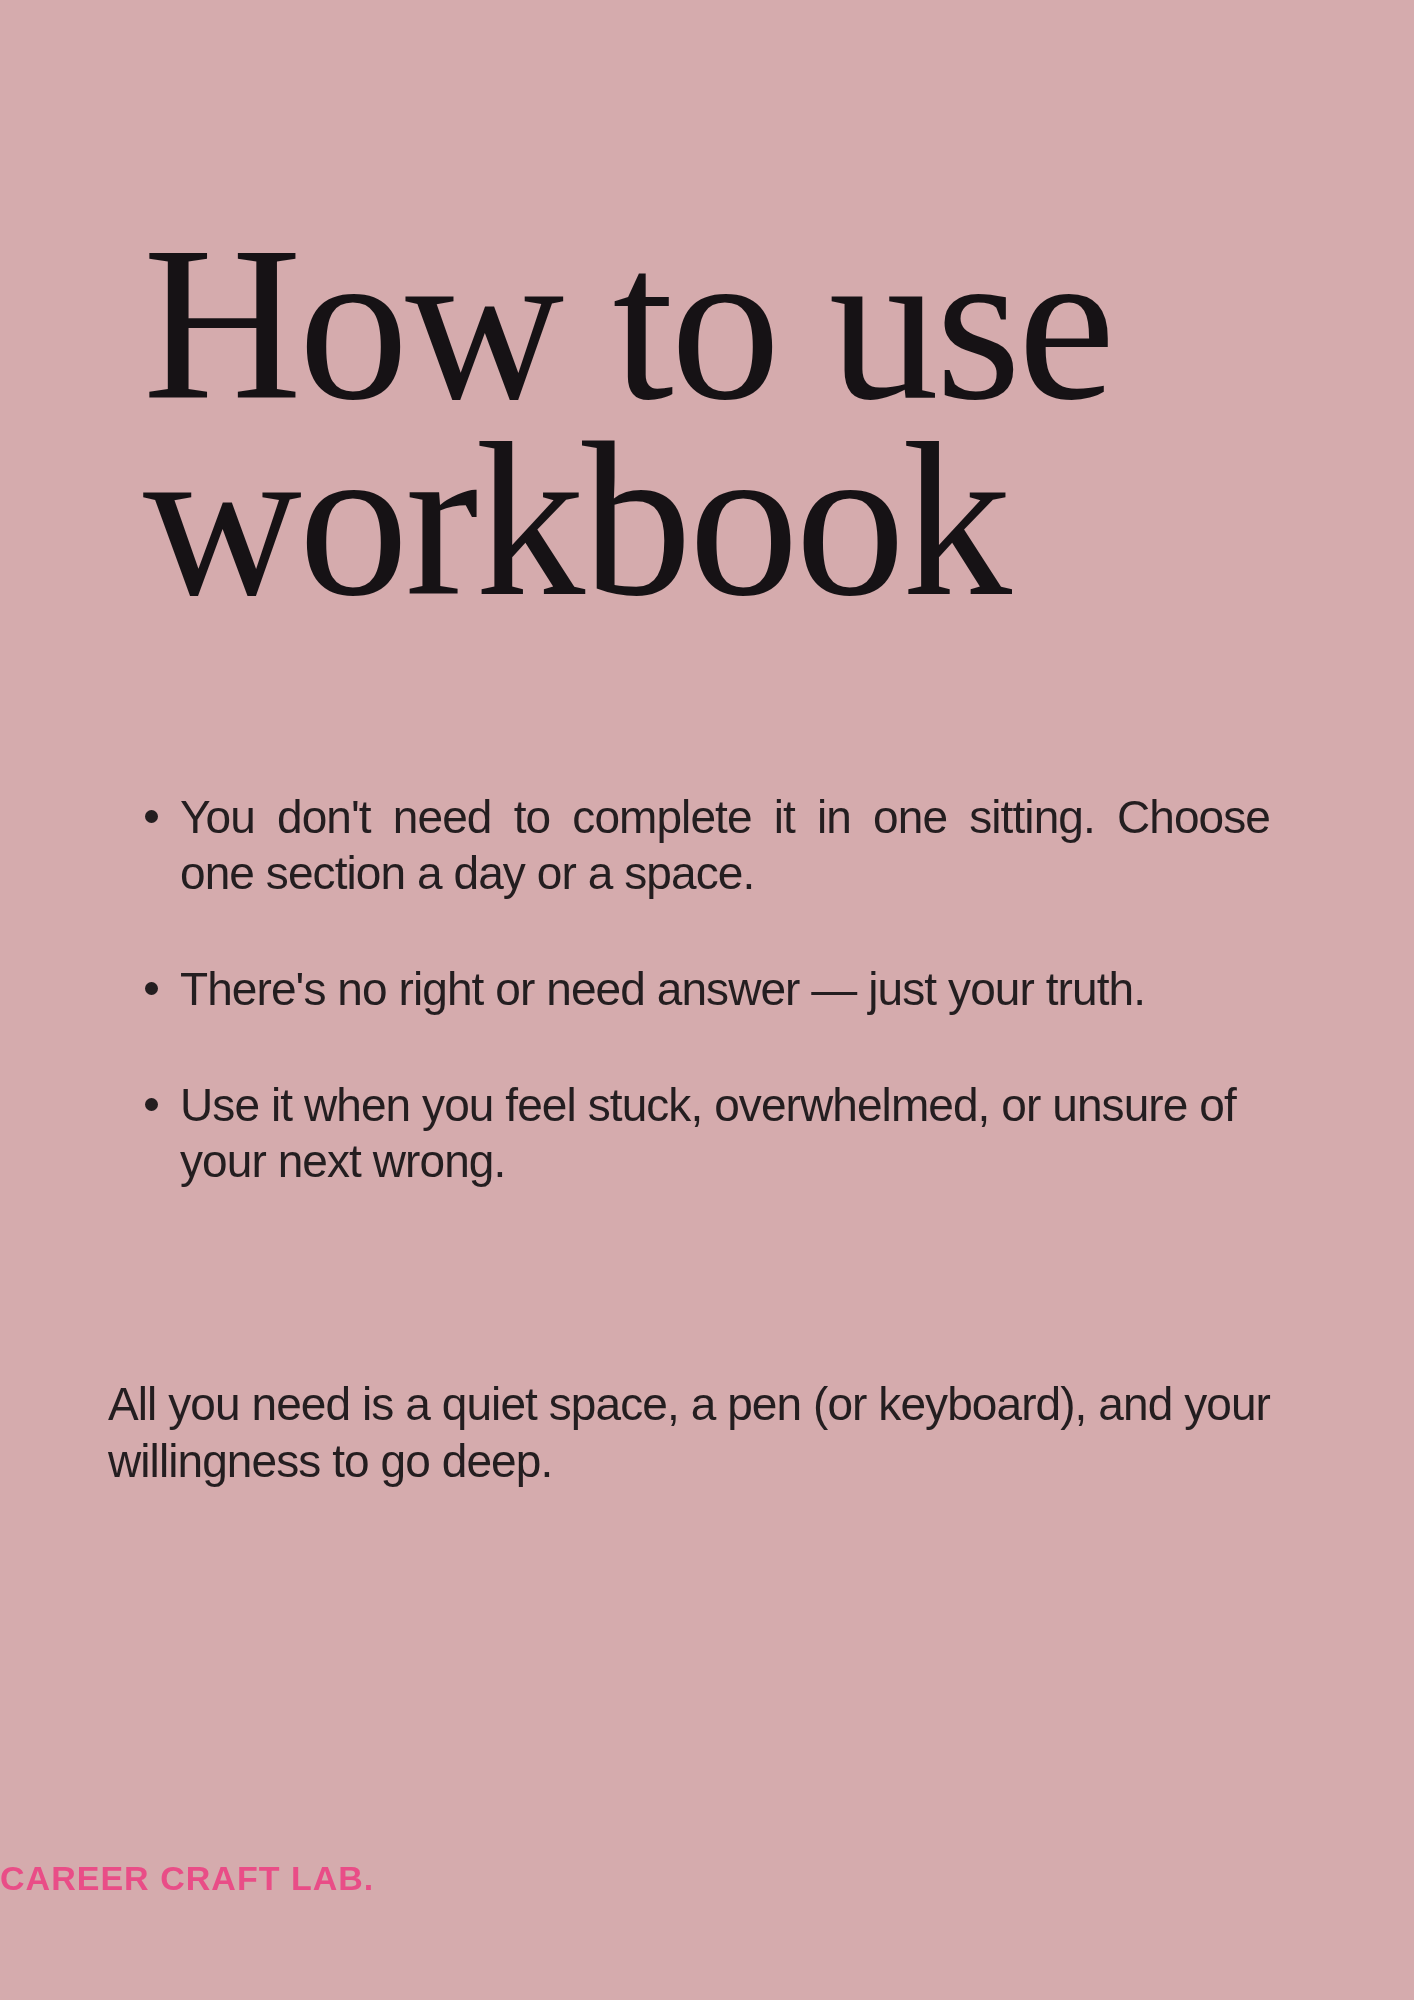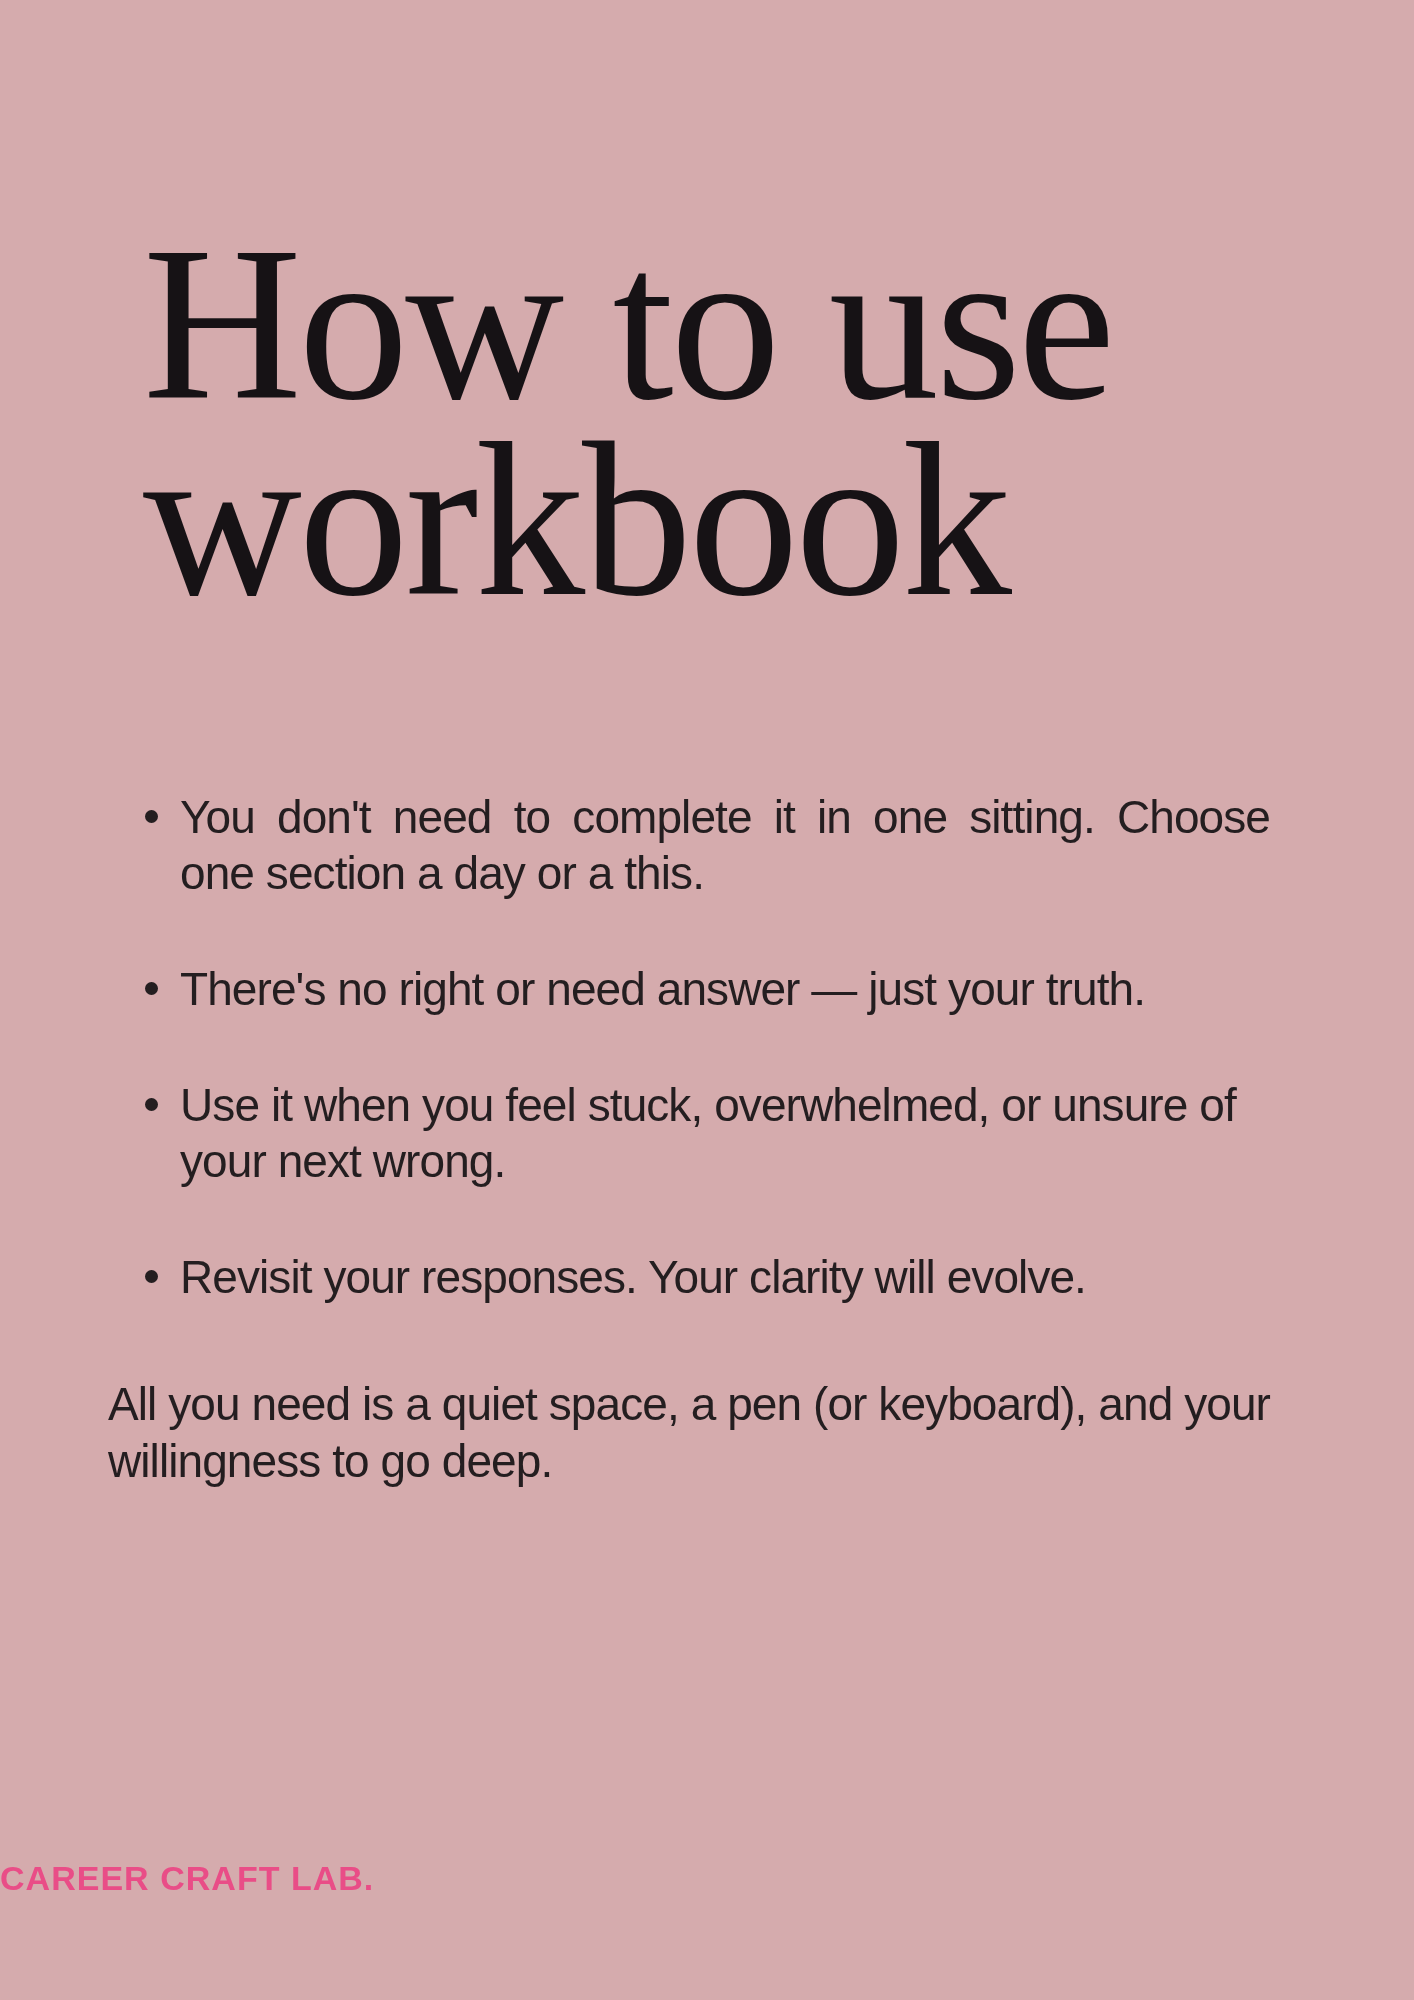--- a/index.html
+++ b/index.html
@@ -98,45 +98,39 @@
     <span class="hline">How to use</span>
     <span class="hline">workbook</span>
   </h1>
 
   <div class="bullets">
 
     <div class="bullet">
       <span class="dot"></span>
       <div class="btext">
         <div class="line justify">You don't need to complete it in one sitting. Choose</div>
-        <div class="line nw">one section a day or a this.</div>
+        <div class="line nw">one section a day or a space.</div>
       </div>
     </div>
 
     <div class="bullet">
       <span class="dot"></span>
       <div class="btext">
         <div class="line nw">There's no right or need answer — just your truth.</div>
       </div>
     </div>
 
     <div class="bullet">
       <span class="dot"></span>
       <div class="btext">
         <div class="line nw">Use it when you feel stuck, overwhelmed, or unsure of</div>
         <div class="line nw">your next wrong.</div>
       </div>
     </div>
 
-    <div class="bullet">
-      <span class="dot"></span>
-      <div class="btext">
-        <div class="line nw">Revisit your responses. Your clarity will evolve.</div>
-      </div>
-    </div>
 
   </div>
 
   <div class="closing">
     <div class="line">All you need is a quiet space, a pen (or keyboard), and your</div>
     <div class="line">willingness to go deep.</div>
   </div>
 
   <div class="footer">
     <span>CAREER CRAFT LAB.</span>

